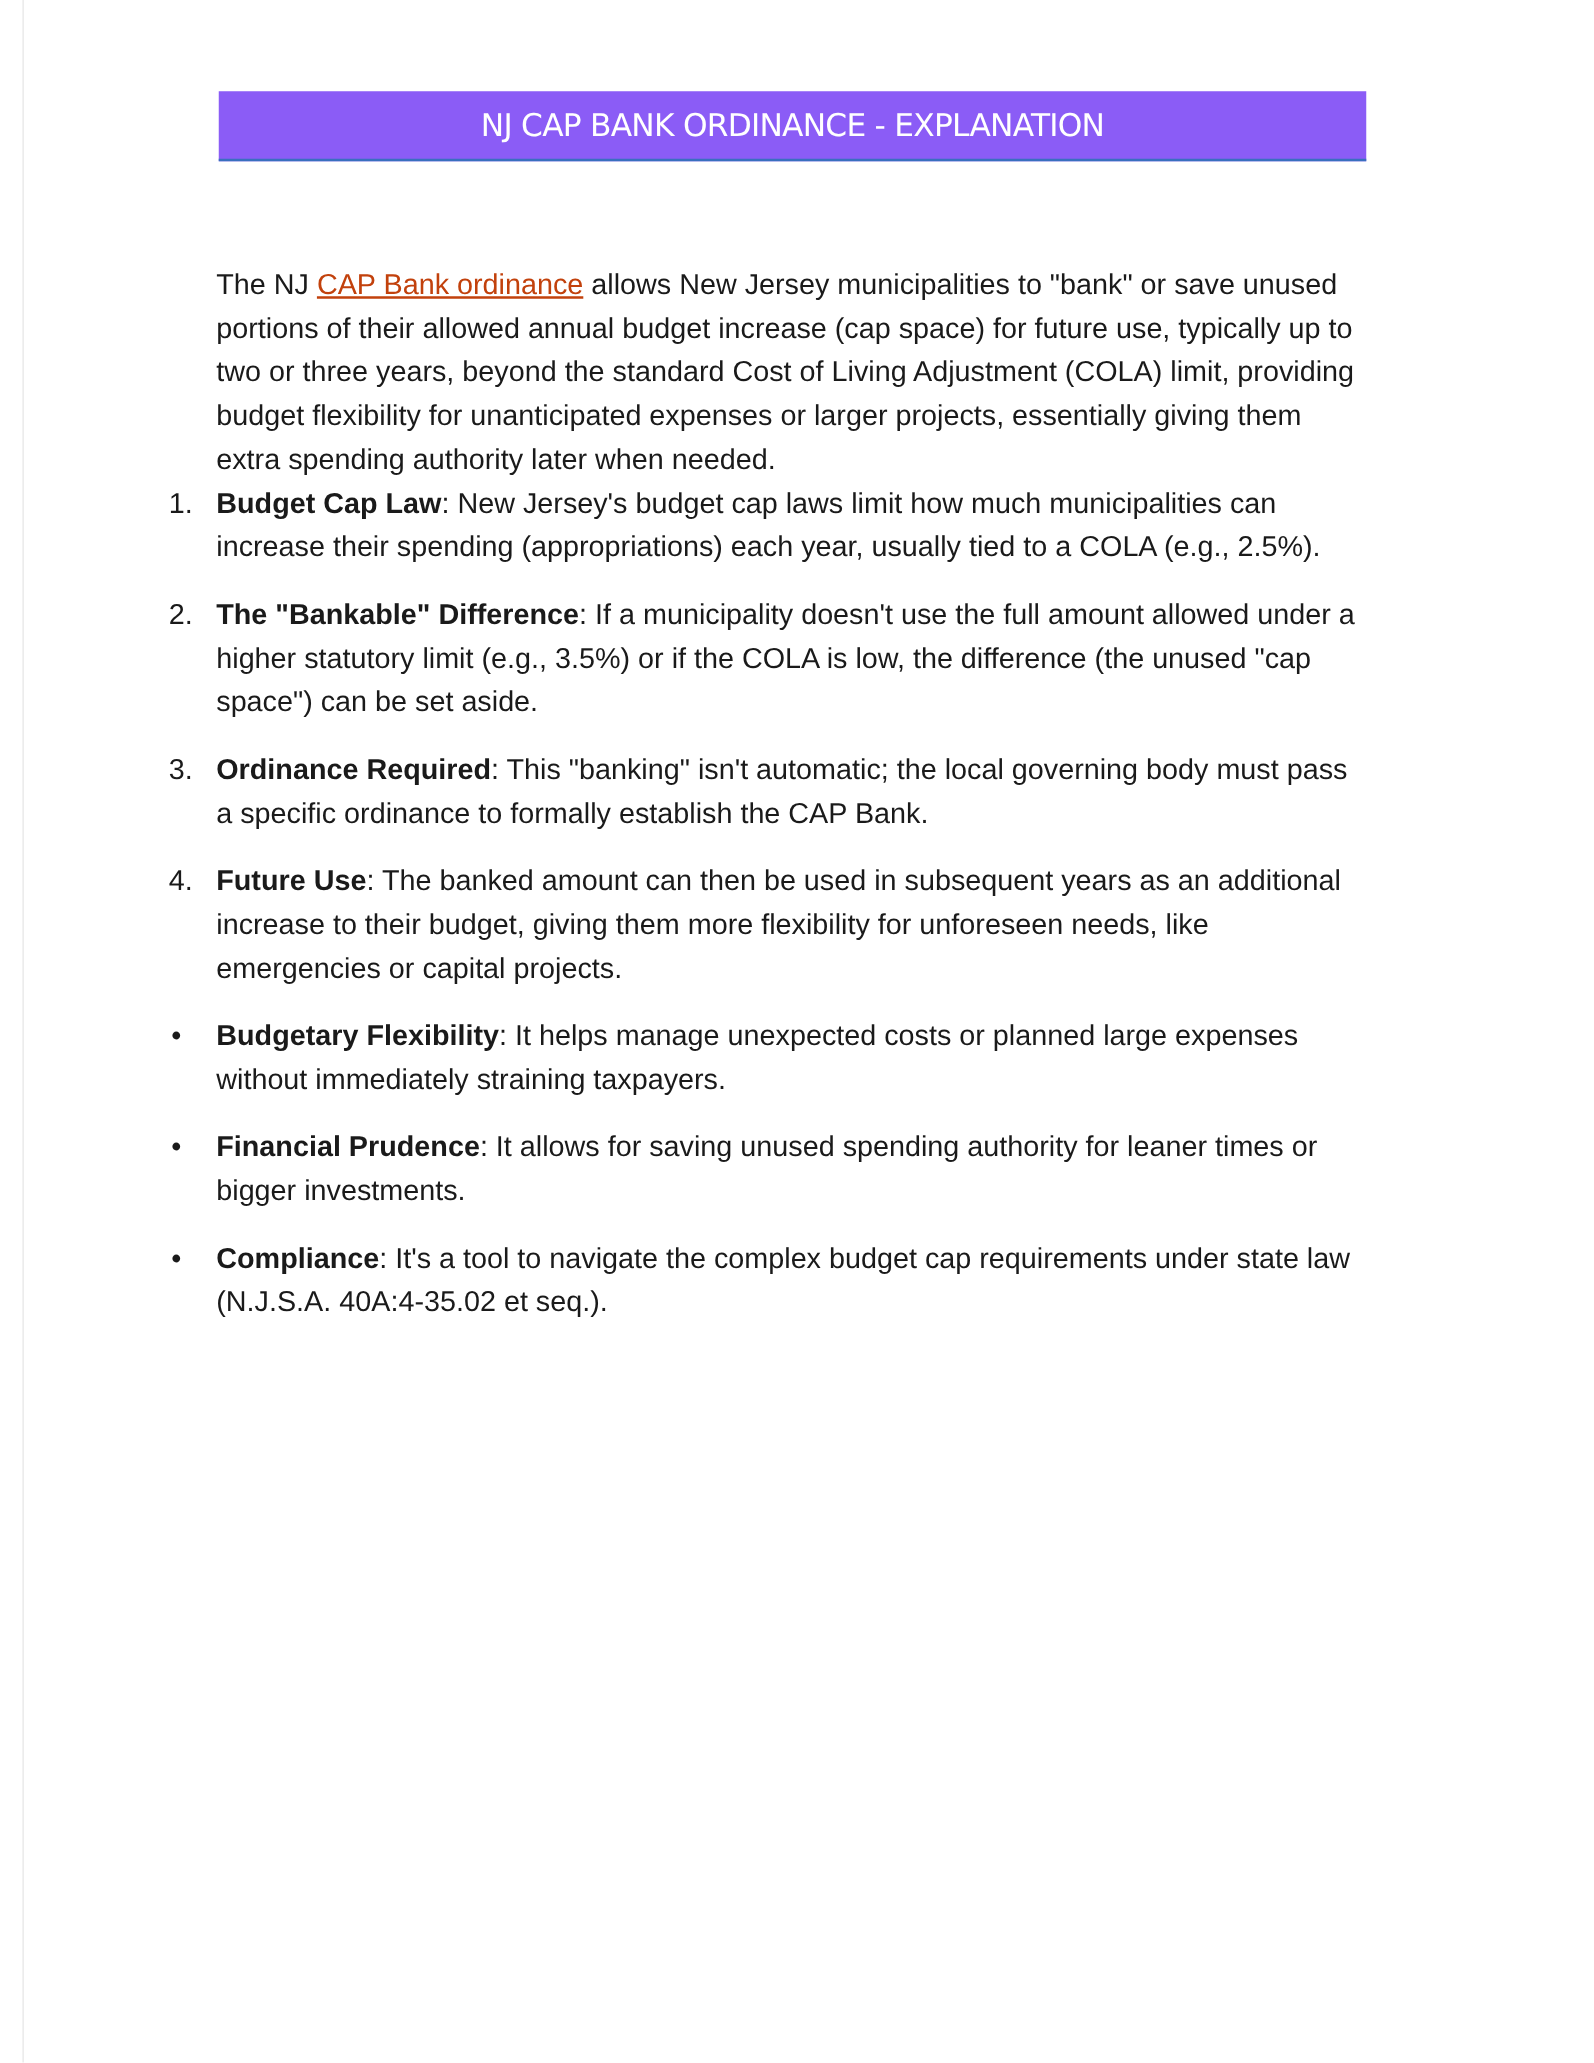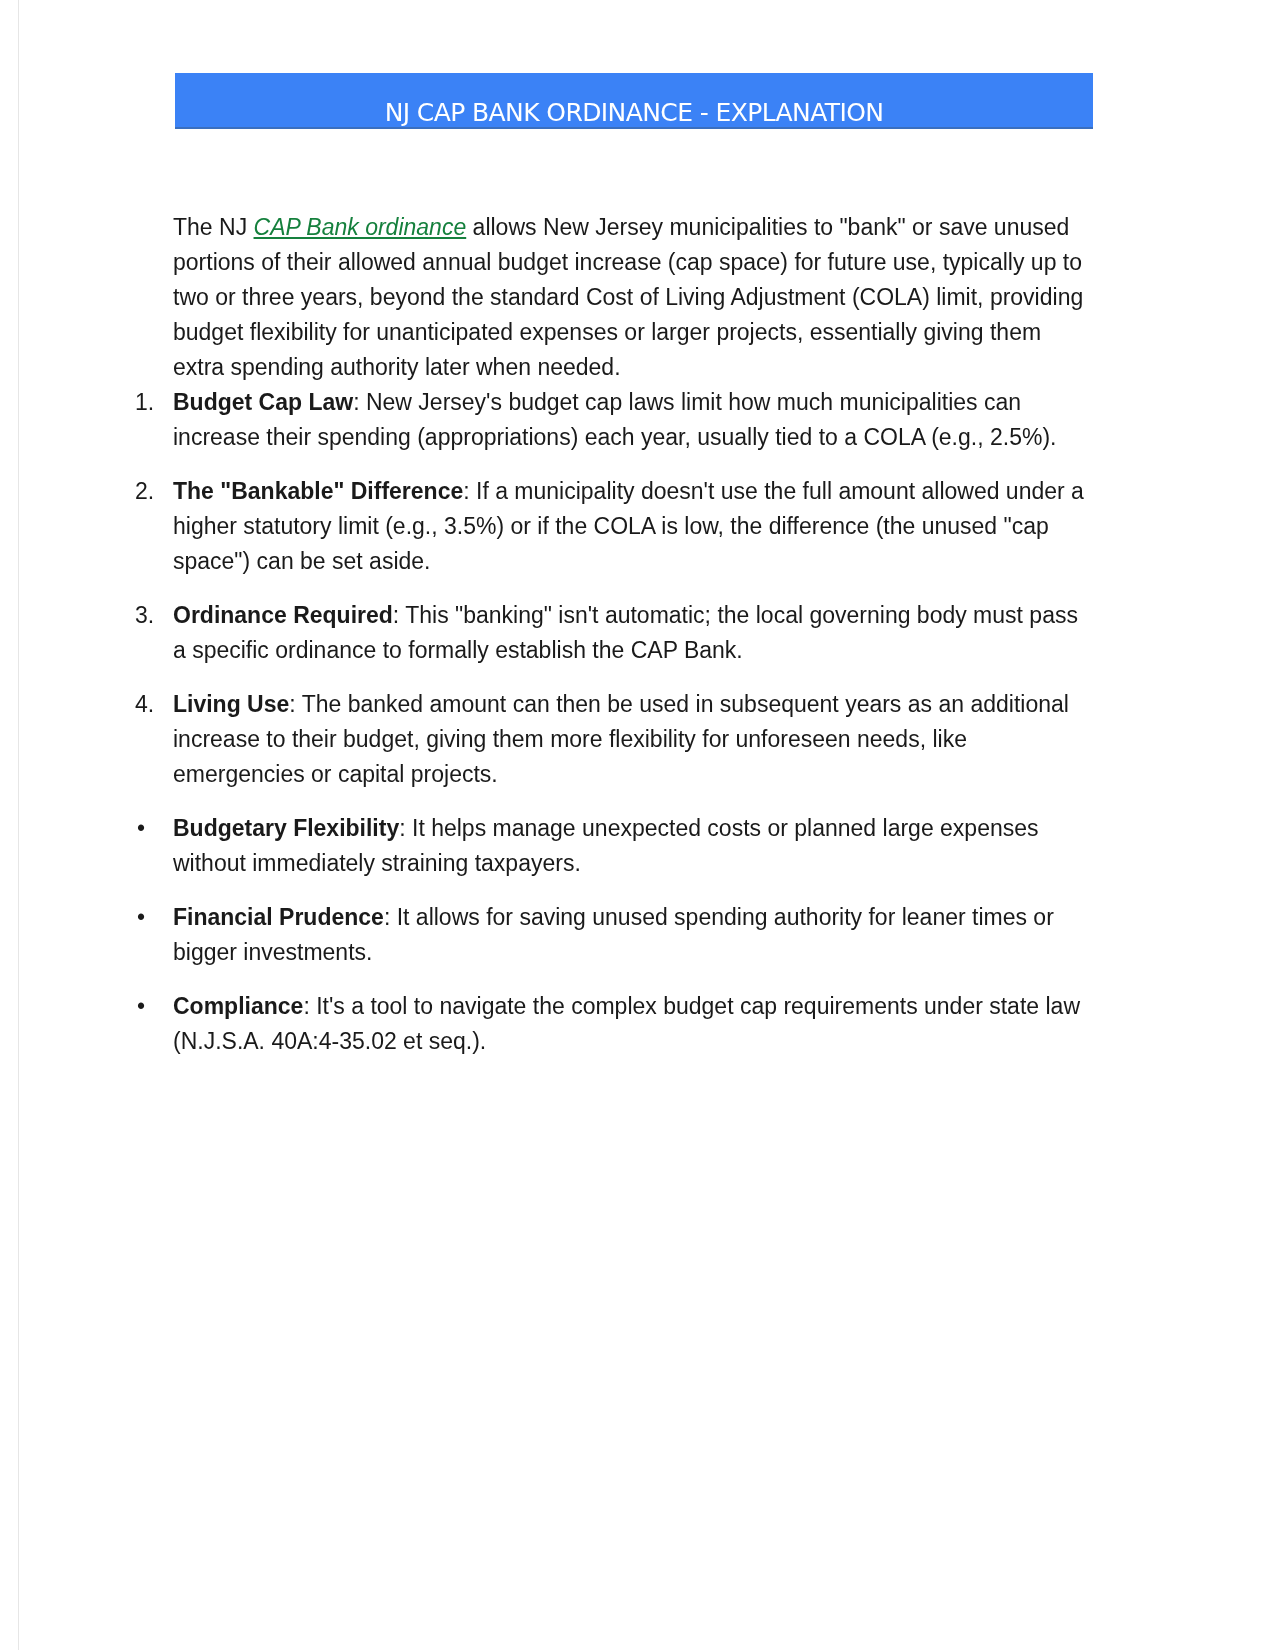--- a/index.html
+++ b/index.html
@@ -1,24 +1,24 @@
 <!DOCTYPE html>
 <html><head>
 <meta charset="utf-8">
 <style>
   html, body { margin: 0; padding: 0; }
   body { width: 1275px; height: 1650px; background: #ffffff; position: relative; overflow: hidden;
          font-family: "Liberation Sans", sans-serif; color: #1a1a1a; }
   .left-edge { position: absolute; left: 18px; top: 0; width: 1px; height: 1650px; background: #e6e6e6; }
-  .banner { position: absolute; left: 175px; top: 73px; width: 918px; height: 54px; background: #3b82f6;
-            border-bottom: 2px solid #3a6fbf; display: flex; align-items: flex-end; justify-content: center; }
+  .banner { position: absolute; left: 175px; top: 73px; width: 918px; height: 54px; background: #8b5cf6;
+            border-bottom: 2px solid #3a6fbf; display: flex; align-items: center; justify-content: center; }
   .banner-title { color: #ffffff; font-family: "DejaVu Sans", sans-serif; font-size: 25px; letter-spacing: -0.6px; }
   .content { position: absolute; left: 173px; top: 210px; width: 920px; font-size: 23px; line-height: 35px; }
   .intro { margin: 0; }
-  .link { color: #15803d; text-decoration: underline; font-style: italic; }
+  .link { color: #c2410c; text-decoration: underline; }
   .heading { font-weight: bold; margin: 17px 0 12px 0; }
   .list { margin: 0; padding: 0; list-style: none; }
   .item { position: relative; margin-bottom: 19px; }
   .marker { position: absolute; left: -38px; width: 30px; text-align: left; }
   .bullet-marker { position: absolute; left: -36px; }
   b { font-weight: bold; margin-top: 48px; }
   .h2 { margin-top: 0; }
 </style>
 </head>
 <body>
@@ -43,21 +43,21 @@
     <li class="item">
       <span class="marker">2.</span>
       <b>The "Bankable" Difference</b><span>: If a municipality doesn't use the full amount allowed under a higher statutory limit (e.g., 3.5%) or if the COLA is low, the difference (the unused "cap space") can be set aside.</span>
     </li>
     <li class="item">
       <span class="marker">3.</span>
       <b>Ordinance Required</b><span>: This "banking" isn't automatic; the local governing body must pass a specific ordinance to formally establish the CAP Bank.</span>
     </li>
     <li class="item">
       <span class="marker">4.</span>
-      <b>Living Use</b><span>: The banked amount can then be used in subsequent years as an additional increase to their budget, giving them more flexibility for unforeseen needs, like emergencies or capital projects.</span>
+      <b>Future Use</b><span>: The banked amount can then be used in subsequent years as an additional increase to their budget, giving them more flexibility for unforeseen needs, like emergencies or capital projects.</span>
     </li>
   </ol>
 
 
   <ul class="list">
     <li class="item">
       <span class="bullet-marker">•</span>
       <b>Budgetary Flexibility</b><span>: It helps manage unexpected costs or planned large expenses without immediately straining taxpayers.</span>
     </li>
     <li class="item">

